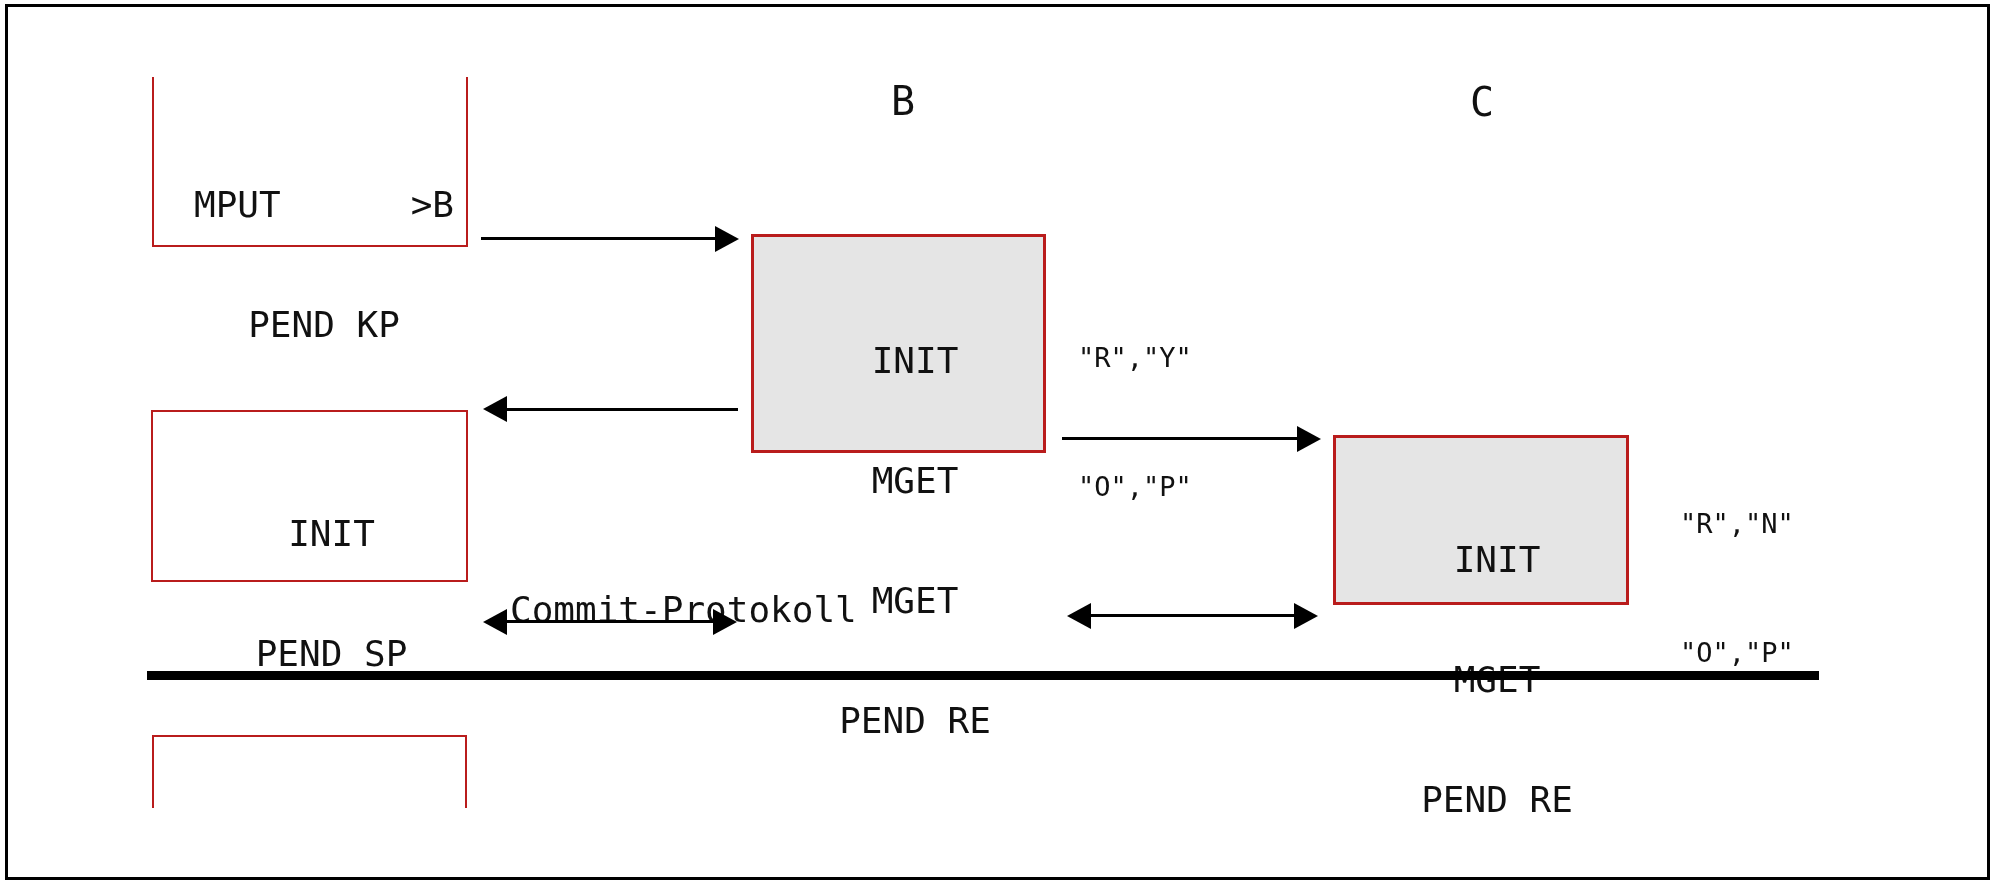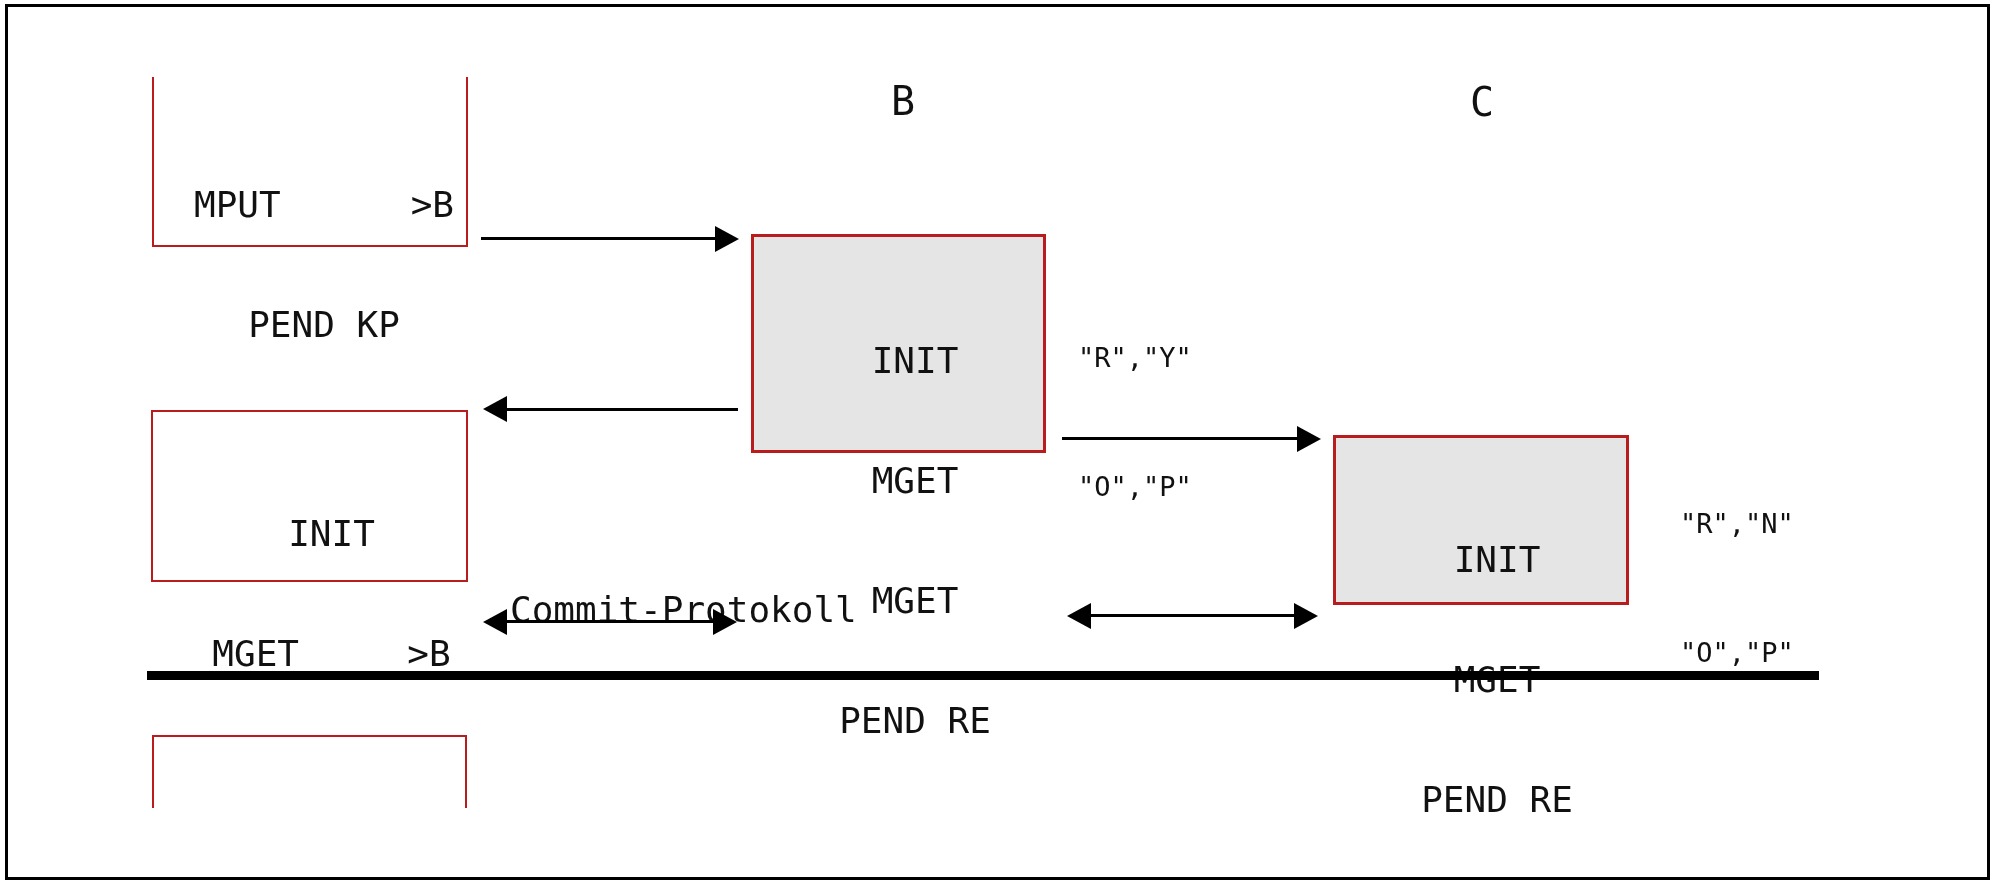--- a/index.html
+++ b/index.html
@@ -111,21 +111,20 @@
     <div class="tl">"O","P"</div>
   </div>
 
   <div>
     <div class="ah left" style="left:483px; top:396px;"></div>
     <div class="hline" style="left:505px; top:408px; width:233px;"></div>
   </div>
 
   <div class="box" style="left:151px; top:410px; width:317px; height:172px; padding:22px 0 0 44px;">
     <div class="tl">INIT</div>
-    <div class="tl">MGET     &gt;B</div>
     <div class="tl">PEND SP</div>
   </div>
 
   <div>
     <div class="hline" style="left:1062px; top:437px; width:235px;"></div>
     <div class="ah right" style="left:1297px; top:426px;"></div>
   </div>
 
   <div class="box gray" style="left:1333px; top:435px; width:296px; height:170px; padding:22px 0 0 32px;">
     <div class="tl">INIT</div>

